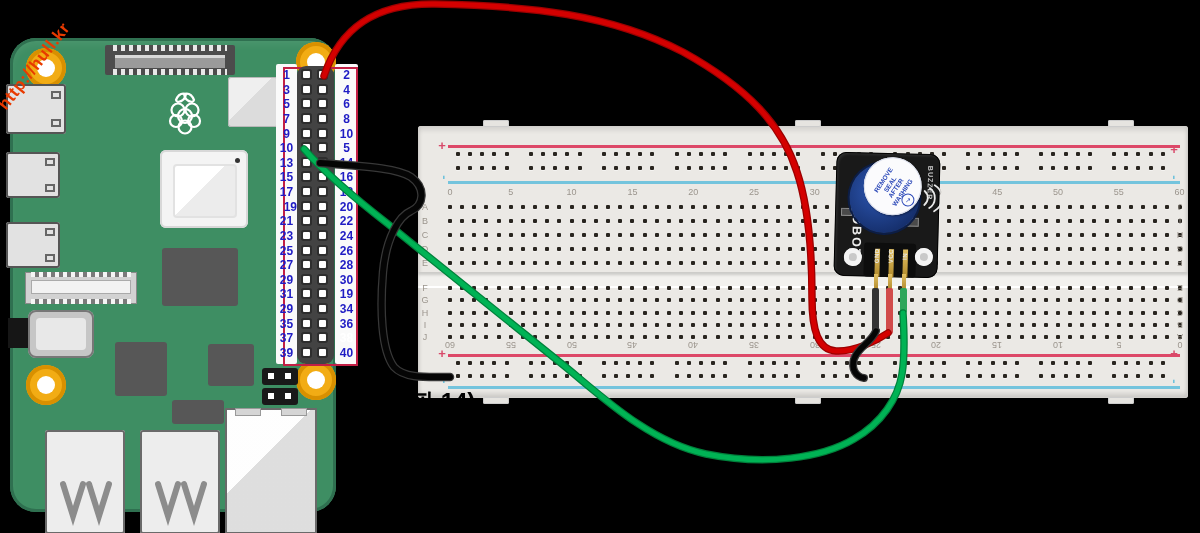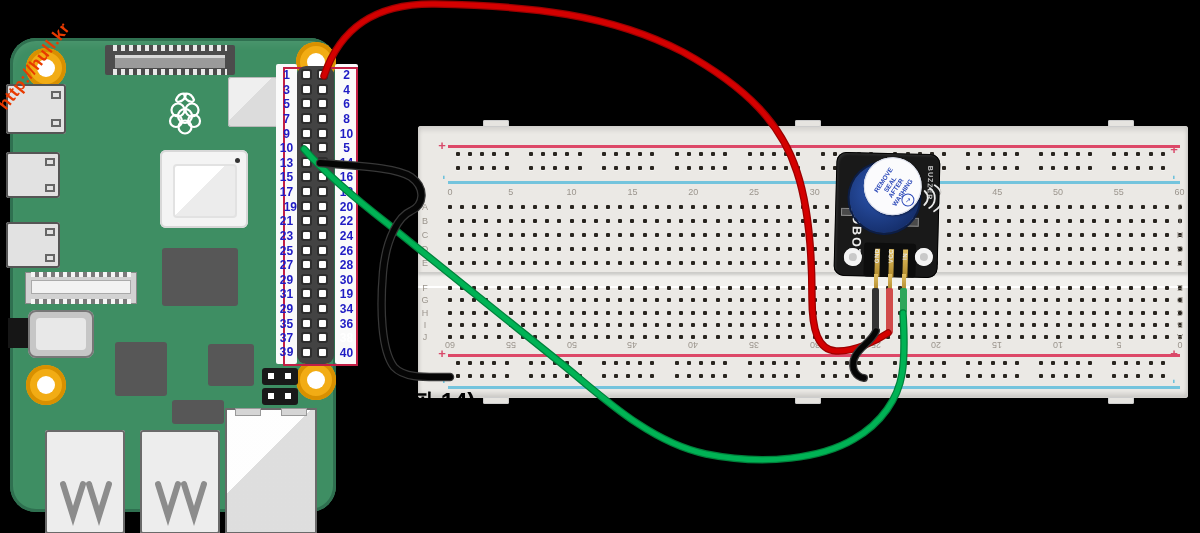--- a/index.html
+++ b/index.html
@@ -246,21 +246,21 @@
         <div class="pinnum" style="top: 135.67px; color: rgb(31, 28, 196); text-align: right;">19</div>
         <div class="pinnum" style="top: 150.3px; color: rgb(31, 28, 196);">21</div>
         <div class="pinnum" style="top: 164.93px; color: rgb(31, 28, 196);">23</div>
         <div class="pinnum" style="top: 179.56px; color: rgb(31, 28, 196);">25</div>
         <div class="pinnum" style="top: 194.19px; color: rgb(31, 28, 196);">27</div>
         <div class="pinnum" style="top: 208.82px; color: rgb(31, 28, 196);">29</div>
         <div class="pinnum" style="top: 223.45px; color: rgb(31, 28, 196);">31</div>
         <div class="pinnum" style="top: 238.08px; color: rgb(31, 28, 196);">29</div>
         <div class="pinnum" style="top: 252.71px; color: rgb(31, 28, 196);">35</div>
         <div class="pinnum" style="top: 267.34px; color: rgb(31, 28, 196);">37</div>
-        <div class="pinnum" style="top: 281.97px; color: rgb(31, 28, 196); font-family: Liberation Mono, monospace;">39</div>
+        <div class="pinnum" style="top: 281.97px; color: rgb(31, 28, 196);">39</div>
       </div>
     <div class="abs" id="pins-right" style="left:325px;top:26px;width:23px;height:300px;">
         <div class="pinnum" style="top: 4px; color: rgb(31, 28, 196);">2</div>
         <div class="pinnum" style="top: 18.63px; color: rgb(31, 28, 196);">4</div>
         <div class="pinnum" style="top: 33.26px; color: rgb(31, 28, 196);">6</div>
         <div class="pinnum" style="top: 47.89px; color: rgb(31, 28, 196);">8</div>
         <div class="pinnum" style="top: 62.52px; color: rgb(31, 28, 196);">10</div>
         <div class="pinnum" style="top: 77.15px; color: rgb(31, 28, 196);">5</div>
         <div class="pinnum" style="top: 91.78px; color: rgb(31, 28, 196);">14</div>
         <div class="pinnum" style="top: 106.41px; color: rgb(31, 28, 196);">16</div>

